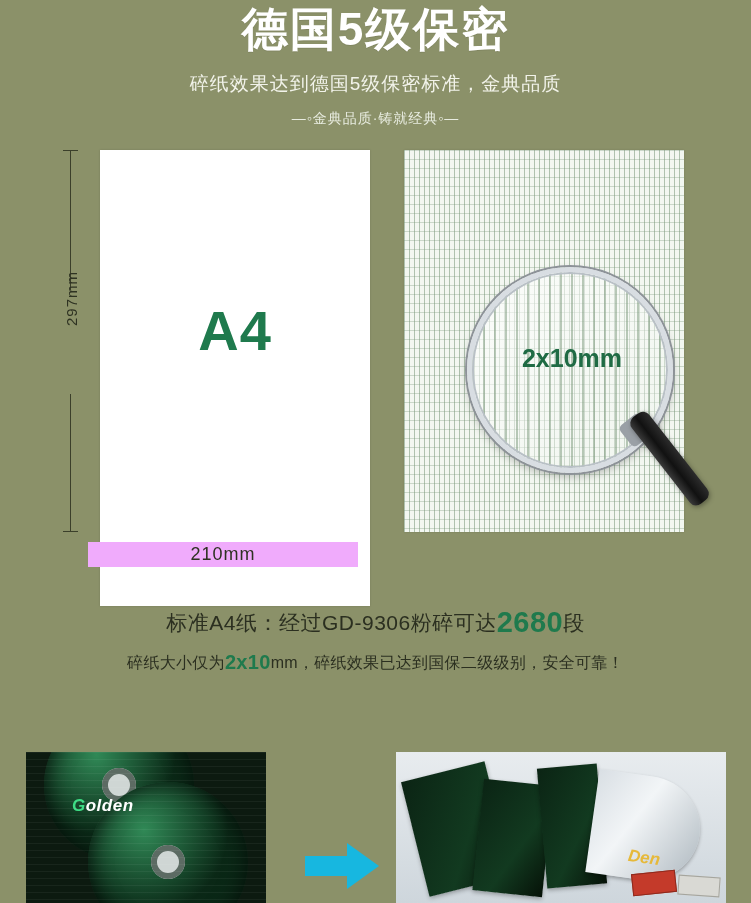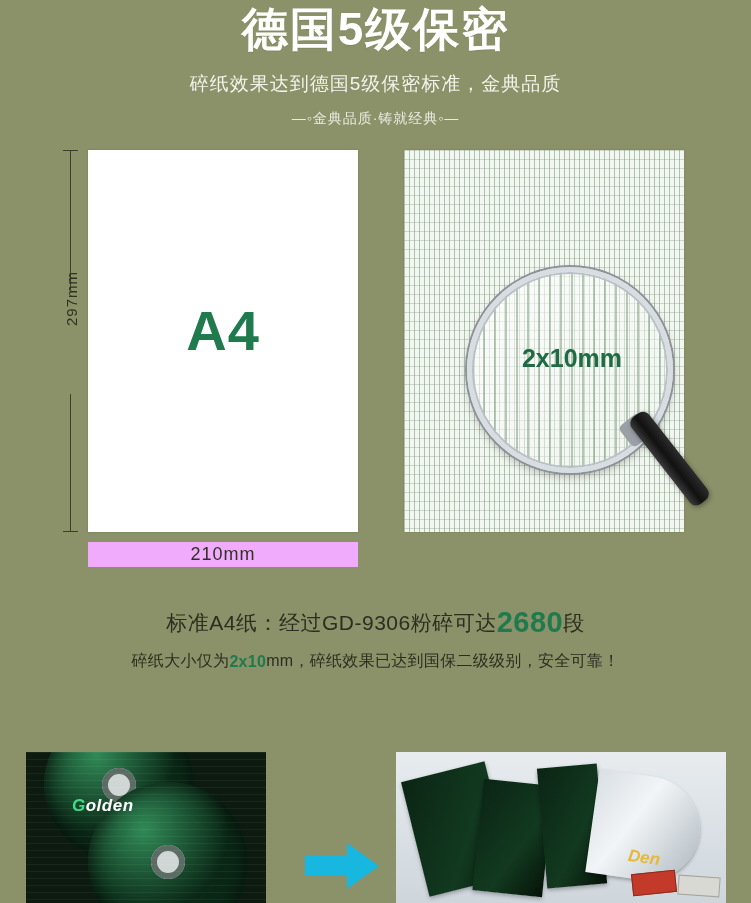--- a/index.html
+++ b/index.html
@@ -50,24 +50,24 @@
   
   .demo {
     position: relative;
     margin-top: 22px;
     height: 430px;
   }
 
   
   .a4-sheet {
     position: absolute;
-    left: 88px;
+    left: 100px;
     top: 0px;
     width: 270px;
-    height: 382px;
+    height: 456px;
     background: #ffffff;
     box-shadow: 0 0 2px rgba(0,0,0,0.15);
   }
   .a4-label {
     position: absolute;
     width: 100%;
     top: 148px;
     text-align: center;
     font-size: 56px;
     font-weight: bold;
@@ -254,21 +254,21 @@
     vertical-align: -2px;
   }
   .cap2 {
     margin-top: 12px;
     font-size: 16px;
     color: #2b2f20;
     letter-spacing: 0.3px;
   }
   .cap2 .hl {
     color: #1f7a4d;
-    font-size: 16px;
+    font-size: 20px;
     font-weight: bold;
     vertical-align: -1px;
   }
 
   
   .photos {
     position: absolute;
     left: 0;
     top: 748px;
     width: 751px;

